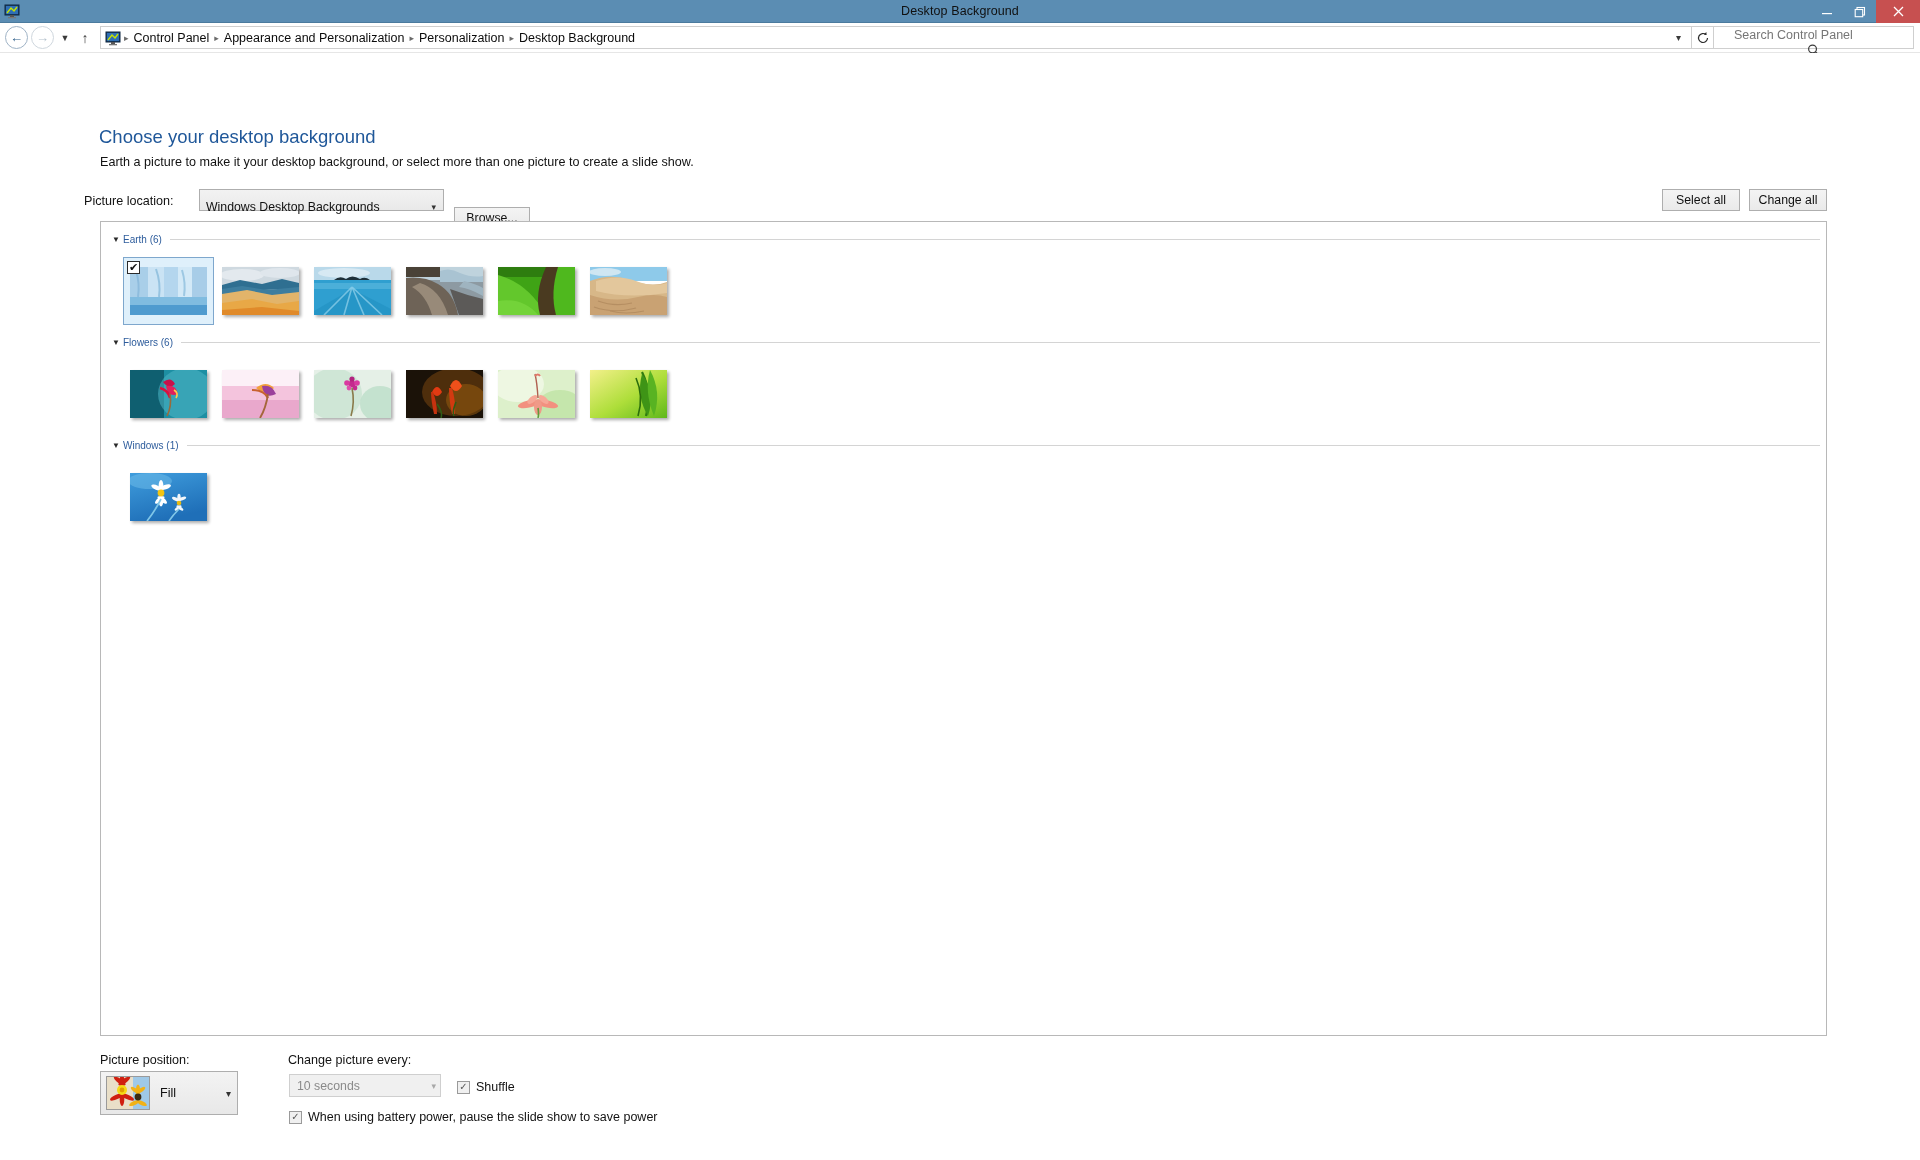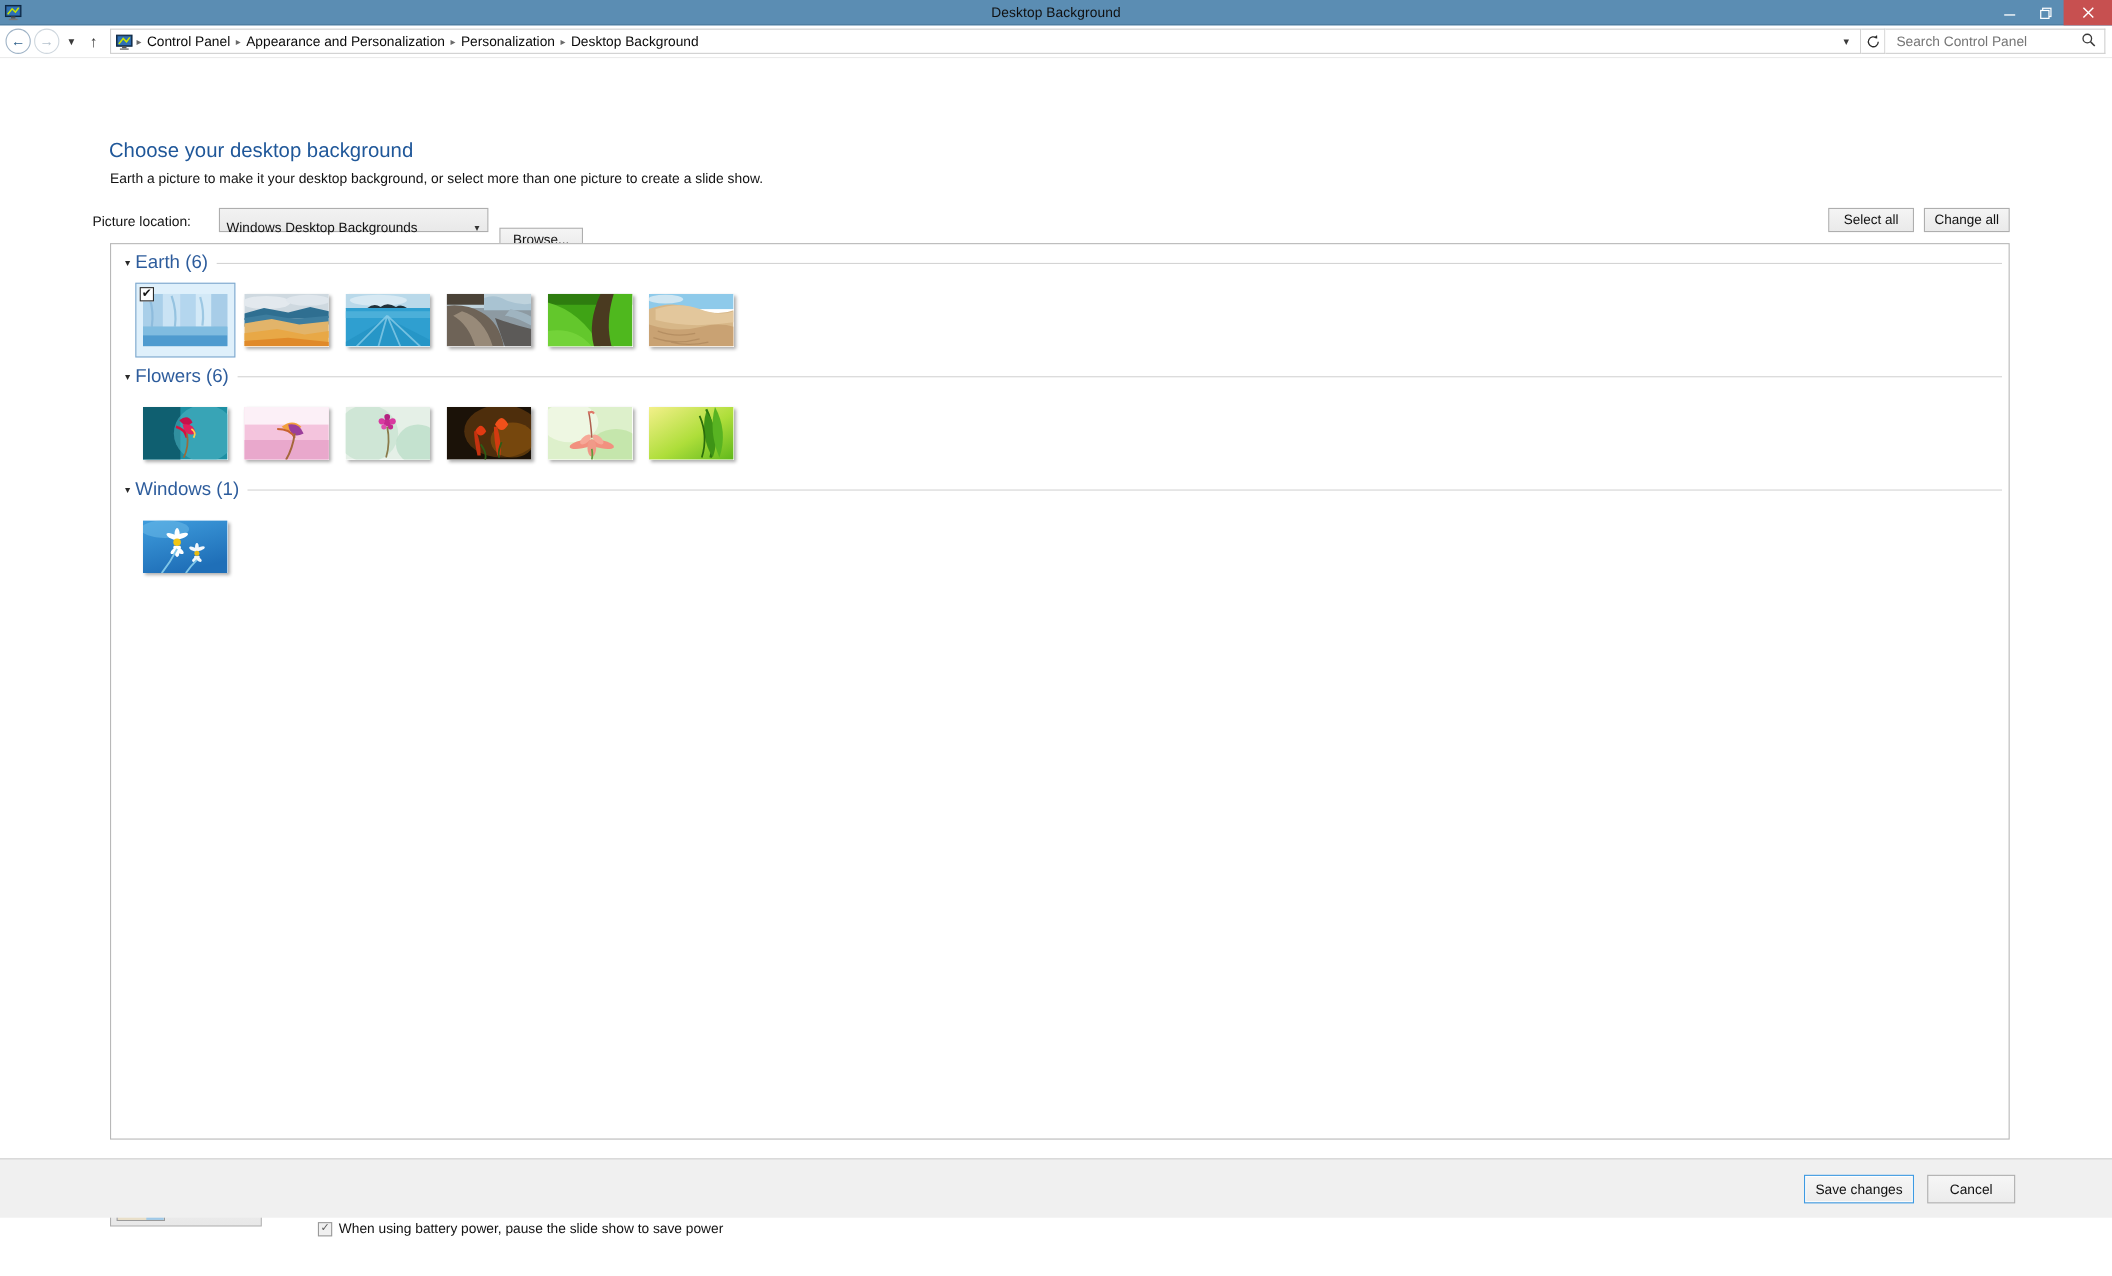--- a/index.html
+++ b/index.html
@@ -94,20 +94,21 @@
     display: flex; align-items: center; justify-content: center;
     color: #2b2b2b; font-size: 13px;
   }
   .searchbox {
     width: 200px; height: 23px;
     border: 1px solid #cfcfcf; border-left: none;
     background: #fff;
     display: flex; align-items: center;
     padding: 0 6px 0 8px;
     margin-left: 0;
+    flex-direction: column;
   }
   .searchbox input {
     flex: 1; border: none; outline: none;
     font-size: 12.5px; color: #111;
     font-family: "Liberation Sans", sans-serif;
     background: transparent; min-width: 0;
   }
   .searchbox input::placeholder { color: #767676; }
   .search-icon { color: #3a3a3a; font-size: 13px; transform: rotate(-45deg); }
 
@@ -179,21 +180,21 @@
     display: flex; align-items: center;
     padding-left: 8px;
     height: 22px;
     margin-top: 6px;
   }
   .group-arrow {
     width: 14px; color: #2a2a2a; font-size: 8px;
     display: flex; align-items: center; justify-content: center;
   }
   .group-title {
-    font-size: 17px; color: #2d5c9c; white-space: nowrap; padding-right: 8px; text-align: right;
+    font-size: 10px; color: #2d5c9c; white-space: nowrap; padding-right: 8px; text-align: right;
   }
   .group-rule { flex: 1; height: 1px; background: #d4d4d4; margin-right: 6px; }
 
   .thumb-row {
     display: flex;
     padding-left: 22px;
     margin-top: 7px;
     gap: 0;
   }
   .thumb-cell {
@@ -700,18 +701,14 @@
   <div class="shuffle-row">
     <span class="wincheck">✓</span>
     <span class="ck-label">Shuffle</span>
   </div>
 
   <div class="battery-row">
     <span class="wincheck">✓</span>
     <span class="ck-label">When using battery power, pause the slide show to save power</span>
   </div>
 
-  <div class="footer">
-    <div class="btn-primary">Save changes</div>
-    <div class="btn-normal">Cancel</div>
-  </div>
 
 </div>
 
 </body></html>

